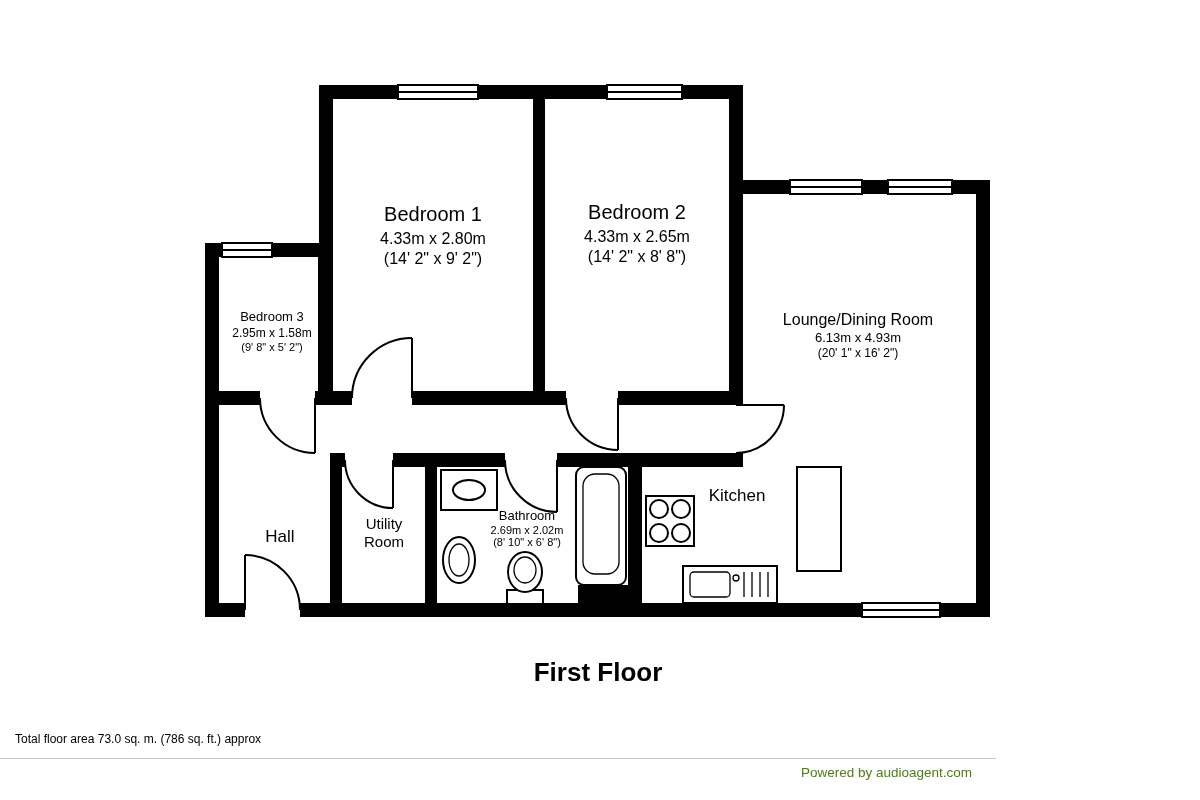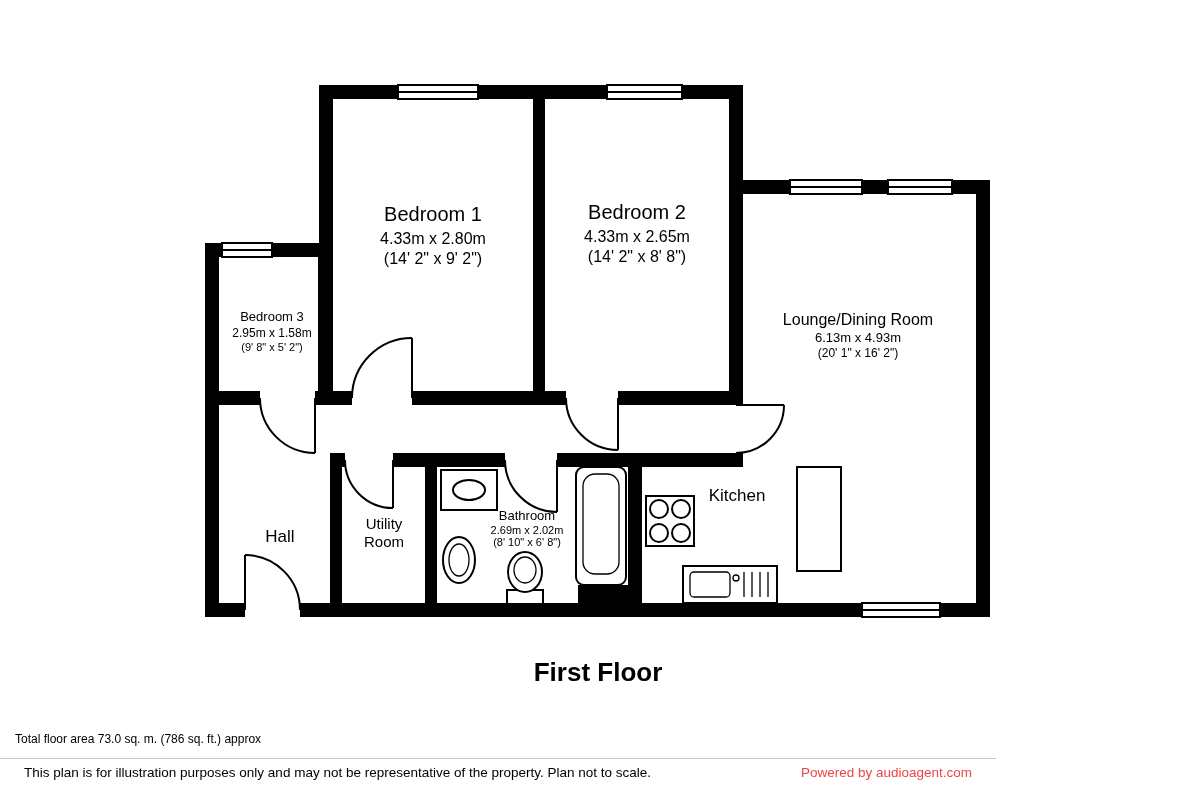--- a/index.html
+++ b/index.html
@@ -18,21 +18,21 @@
   .t20{font-size:20px;}
   .t17{font-size:17px;}
   .t16{font-size:16px;}
   .t15{font-size:15px;}
   .t13{font-size:13px;}
   .t12{font-size:12px;}
   .t11{font-size:11px;}
   .footer-area{position:absolute;left:15px;top:732px;font-size:12px;}
   .footer-divider{position:absolute;left:0;top:758px;width:1200px;height:1px;background:#c9c9c9;}
   .footer-disclaimer{position:absolute;left:24px;top:765px;font-size:13.5px;}
-  .footer-credit{position:absolute;right:24px;top:765px;font-size:13.5px;color:#ef4444;}
+  .footer-credit{position:absolute;right:24px;top:765px;font-size:13.5px;color:#4d7c0f;}
 </style>
 </head>
 <body>
 
 <div class="page">
 
   <svg width="1200" height="720" viewBox="0 0 1200 720">
 
     <g>
       <rect class="wall" x="319" y="85" width="424" height="14"></rect>
@@ -191,16 +191,15 @@
       <text class="plan-text t11" x="527" y="546">(8' 10" x 6' 8")</text>
 
       <text class="plan-text t17" x="737" y="501">Kitchen</text>
     </g>
 
     <text class="plan-text t26" x="598" y="681" text-anchor="middle">First Floor</text>
   </svg>
 
   <div class="footer-area">Total floor area 73.0 sq. m. (786 sq. ft.) approx</div>
   <div class="footer-divider"></div>
-  <div class="footer-disclaimer">This plan is for illustration purposes only and may not be representative of the property. Plan not to scale.</div>
   <div class="footer-credit">Powered by audioagent.com</div>
 
 </div>
 
 </body></html>

